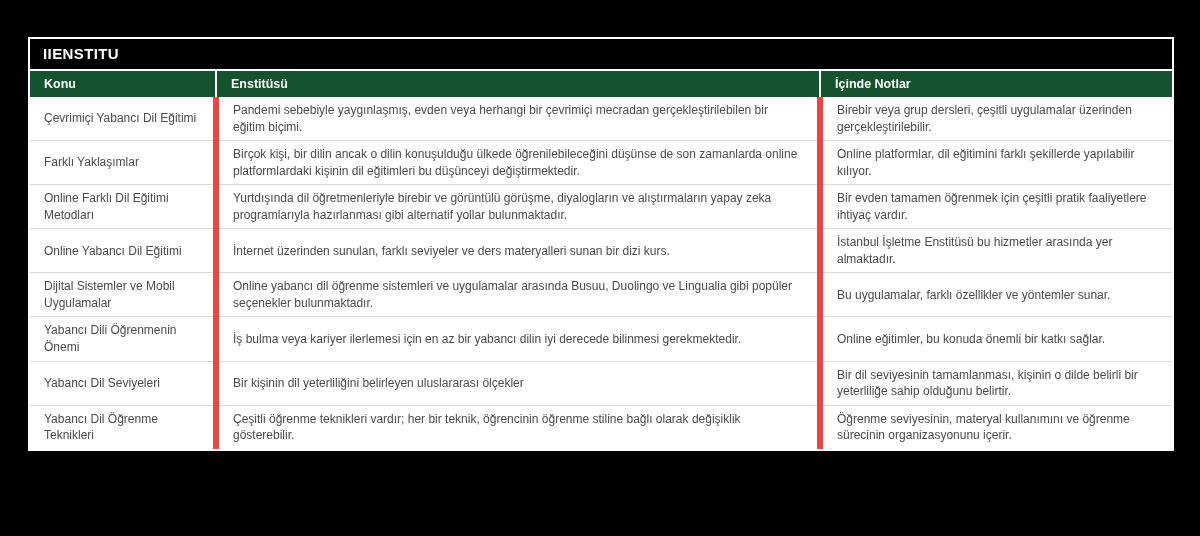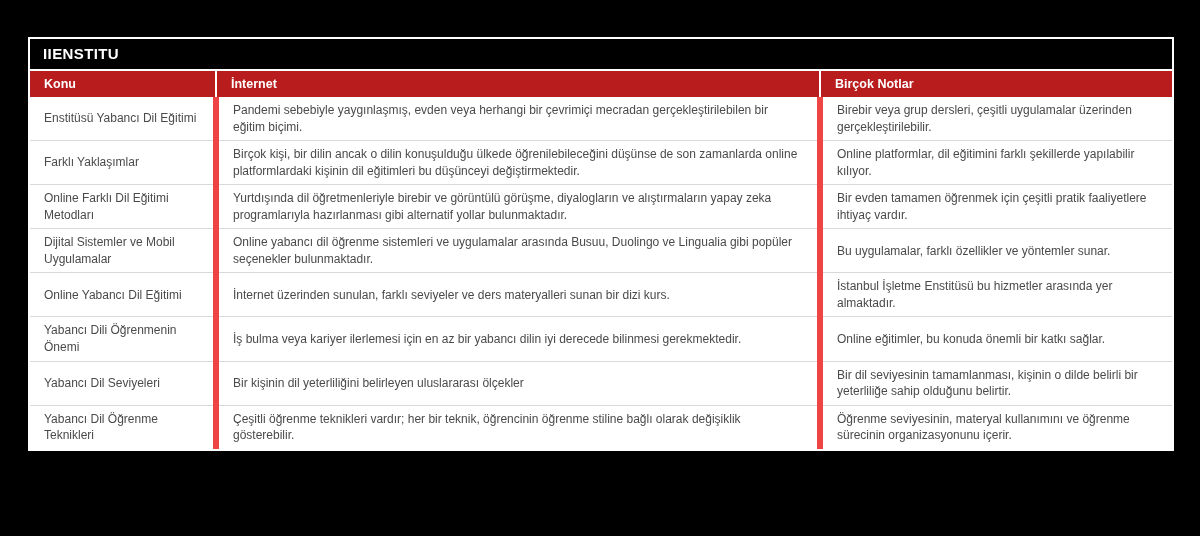--- a/index.html
+++ b/index.html
@@ -34,21 +34,21 @@
     letter-spacing: 0.4px;
     padding: 6px 13px 7px 13px;
     border-bottom: 2px solid #ffffff;
   }
   table.info-table {
     width: 100%;
     border-collapse: collapse;
     table-layout: fixed;
   }
   table.info-table th {
-    background: #b91c1c;
+    background: #14532d;
     color: #ffffff;
     text-align: left;
     font-size: 12.5px;
     font-weight: 700;
     padding: 6px 14px;
     vertical-align: middle;
   }
   table.info-table th + th {
     border-left: 2px solid #ffffff;
   }
@@ -80,49 +80,49 @@
     </div>
     <table class="info-table">
       <colgroup>
         <col class="col-konu-w">
         <col class="col-acik-w">
         <col class="col-not-w">
       </colgroup>
       <thead>
         <tr>
           <th>Konu</th>
-          <th>İnternet</th>
-          <th>Birçok Notlar</th>
+          <th>Enstitüsü</th>
+          <th>İçinde Notlar</th>
         </tr>
       </thead>
       <tbody id="table-body">
           <tr>
-            <td>Enstitüsü Yabancı Dil Eğitimi</td>
+            <td>Çevrimiçi Yabancı Dil Eğitimi</td>
             <td>Pandemi sebebiyle yaygınlaşmış, evden veya herhangi bir çevrimiçi mecradan gerçekleştirilebilen bir eğitim biçimi.</td>
             <td>Birebir veya grup dersleri, çeşitli uygulamalar üzerinden gerçekleştirilebilir.</td>
           </tr>
           <tr>
             <td>Farklı Yaklaşımlar</td>
             <td>Birçok kişi, bir dilin ancak o dilin konuşulduğu ülkede öğrenilebileceğini düşünse de son zamanlarda online platformlardaki kişinin dil eğitimleri bu düşünceyi değiştirmektedir.</td>
             <td>Online platformlar, dil eğitimini farklı şekillerde yapılabilir kılıyor.</td>
           </tr>
           <tr>
             <td>Online Farklı Dil Eğitimi Metodları</td>
             <td>Yurtdışında dil öğretmenleriyle birebir ve görüntülü görüşme, diyalogların ve alıştırmaların yapay zeka programlarıyla hazırlanması gibi alternatif yollar bulunmaktadır.</td>
             <td>Bir evden tamamen öğrenmek için çeşitli pratik faaliyetlere ihtiyaç vardır.</td>
           </tr>
           <tr>
+            <td>Online Yabancı Dil Eğitimi</td>
+            <td>İnternet üzerinden sunulan, farklı seviyeler ve ders materyalleri sunan bir dizi kurs.</td>
+            <td>İstanbul İşletme Enstitüsü bu hizmetler arasında yer almaktadır.</td>
+          </tr>
+          <tr>
             <td>Dijital Sistemler ve Mobil Uygulamalar</td>
             <td>Online yabancı dil öğrenme sistemleri ve uygulamalar arasında Busuu, Duolingo ve Lingualia gibi popüler seçenekler bulunmaktadır.</td>
             <td>Bu uygulamalar, farklı özellikler ve yöntemler sunar.</td>
-          </tr>
-          <tr>
-            <td>Online Yabancı Dil Eğitimi</td>
-            <td>İnternet üzerinden sunulan, farklı seviyeler ve ders materyalleri sunan bir dizi kurs.</td>
-            <td>İstanbul İşletme Enstitüsü bu hizmetler arasında yer almaktadır.</td>
           </tr>
           <tr>
             <td>Yabancı Dili Öğrenmenin Önemi</td>
             <td>İş bulma veya kariyer ilerlemesi için en az bir yabancı dilin iyi derecede bilinmesi gerekmektedir.</td>
             <td>Online eğitimler, bu konuda önemli bir katkı sağlar.</td>
           </tr>
           <tr>
             <td>Yabancı Dil Seviyeleri</td>
             <td>Bir kişinin dil yeterliliğini belirleyen uluslararası ölçekler</td>
             <td>Bir dil seviyesinin tamamlanması, kişinin o dilde belirli bir yeterliliğe sahip olduğunu belirtir.</td>

